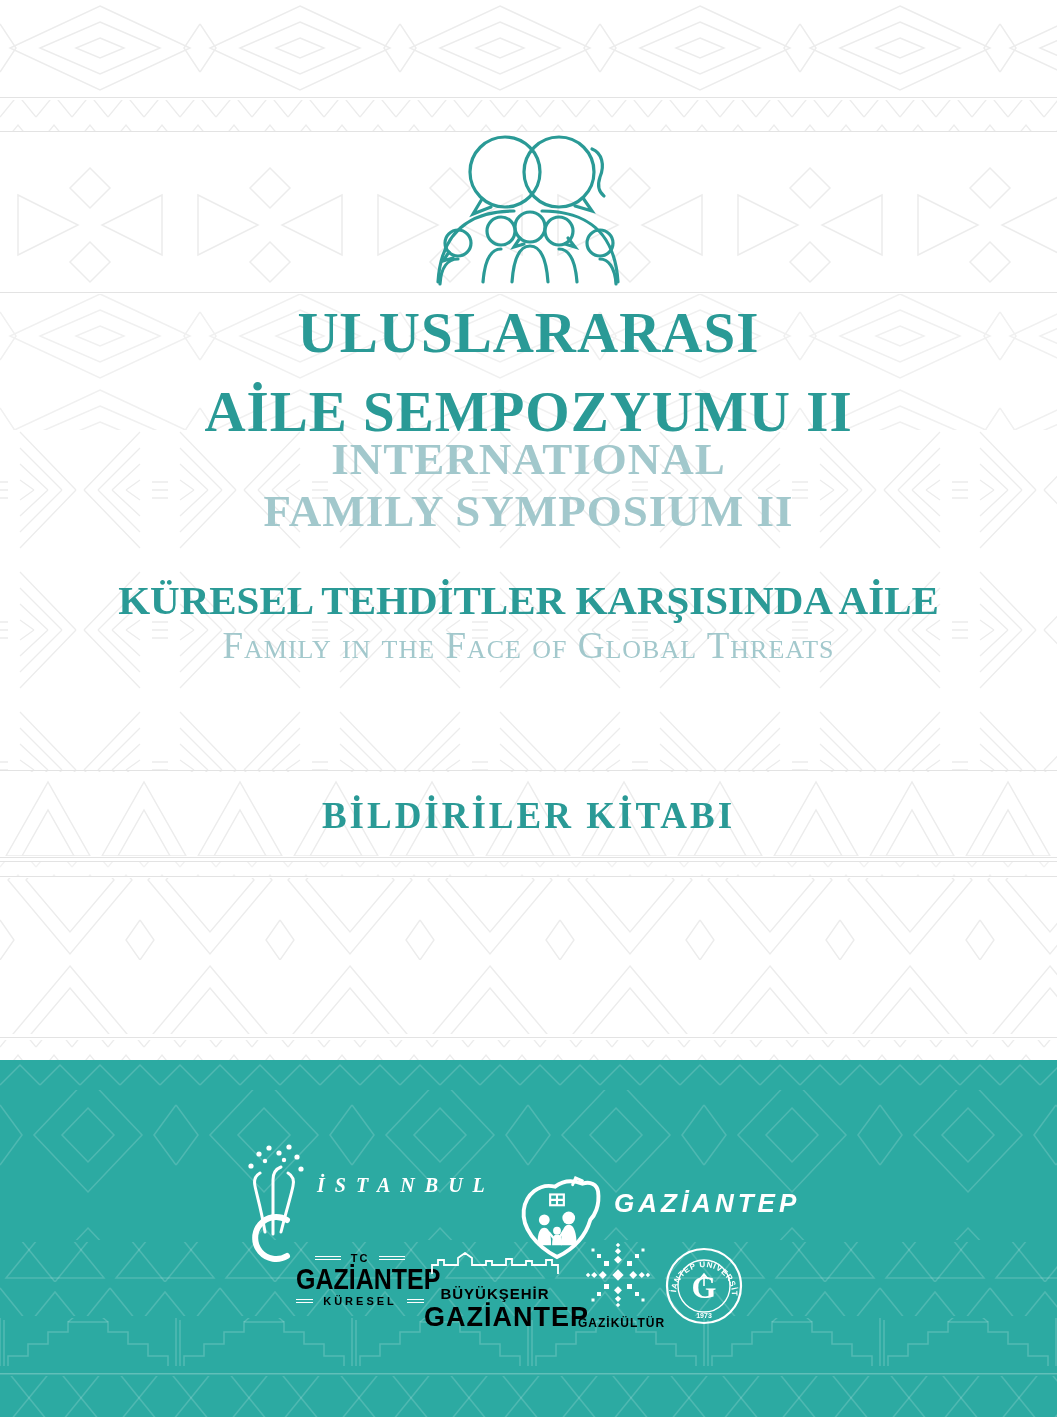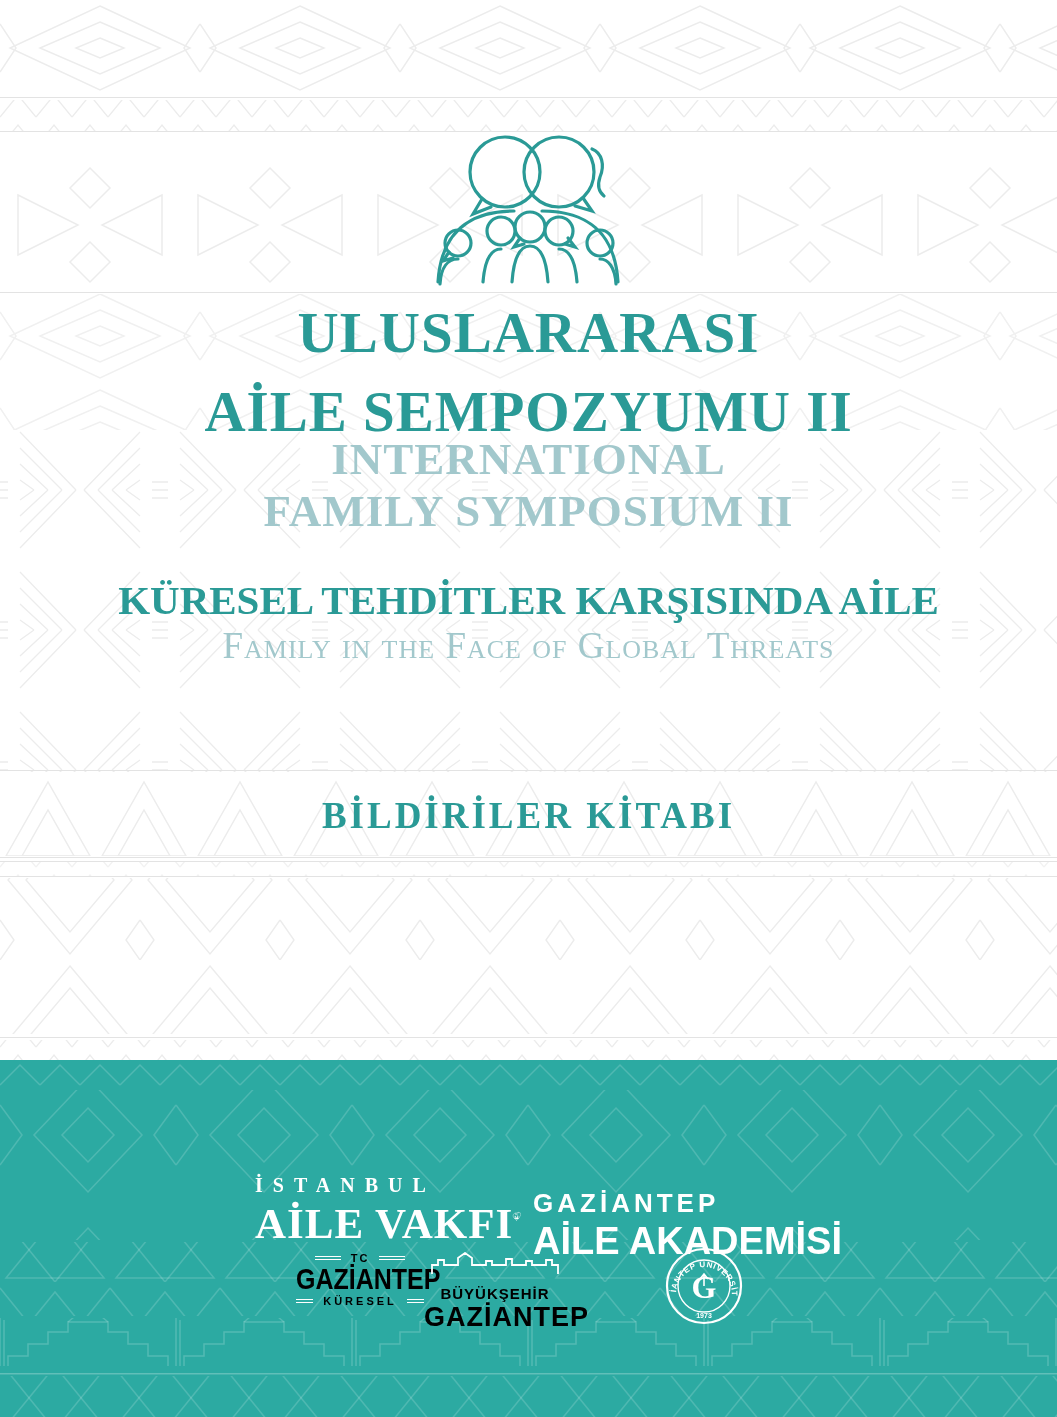--- a/index.html
+++ b/index.html
@@ -6,21 +6,21 @@
   body{width:1057px;height:1417px;background:#ffffff;font-family:"Liberation Serif", serif;}
   .cover{position:relative;width:1057px;height:1417px;overflow:hidden;background:#ffffff;}
   .bg{position:absolute;left:0;top:0;}
   .center-text{position:absolute;left:0;width:1057px;text-align:center;margin:0;}
   .title-tr{font-size:57px;font-weight:bold;color:#2a9a96;letter-spacing:1px;line-height:1.0;}
   .title-en{font-size:45px;font-weight:bold;color:#a2c8cc;letter-spacing:1px;line-height:1.0;}
   .theme-tr{font-size:41px;font-weight:bold;color:#2a9a96;letter-spacing:0px;line-height:1.0;}
   .theme-en{font-size:37px;font-weight:normal;color:#a2c8cc;font-variant:small-caps;letter-spacing:1px;line-height:1.0;}
   .book-label{font-size:37px;font-weight:bold;color:#2a9a96;letter-spacing:3px;line-height:1.0;}
   .icon-wrap{position:absolute;left:428px;top:130px;width:200px;height:158px;}
-  .footer{position:absolute;left:0;top:1060px;width:942px;height:357px;background:#2caaa2;}
+  .footer{position:absolute;left:0;top:1060px;width:942px;height:357px;background:#2caaa2;font-style:italic;}
   .footer *{color:#ffffff;}
   .logo{position:absolute;}
   .iav{left:243px;top:84px;width:270px;height:124px;display:flex;}
   .iav-text{margin-left:12px;padding-top:30px;}
   .iav-city{font-family:"Liberation Serif", serif;font-size:20px;letter-spacing:10px;font-weight:bold;white-space:nowrap;}
   .iav-name{font-family:"Liberation Serif", serif;font-size:43px;font-weight:bold;letter-spacing:1px;margin-top:2px;white-space:nowrap;}
   .gaa{left:512px;top:112px;width:330px;height:96px;display:flex;}
   .gaa-text{margin-left:12px;padding-top:16px;font-family:"Liberation Sans", sans-serif;}
   .gaa-city{font-size:26px;font-weight:bold;letter-spacing:4px;white-space:nowrap;}
   .gaa-name{font-size:38px;font-weight:bold;letter-spacing:0px;margin-top:1px;white-space:nowrap;}
@@ -196,21 +196,20 @@
             <circle cx="36" cy="9" r="2.6"></circle>
           <circle cx="46" cy="3" r="2.6"></circle>
             <circle cx="54" cy="13" r="2.6"></circle>
           <circle cx="58" cy="25" r="2.6"></circle>
             <circle cx="22" cy="17" r="2.2"></circle>
           <circle cx="41" cy="16" r="2.2"></circle>
         </g>
       </svg>
       <div class="iav-text">
         <div class="iav-city" data-name="iav-city-label">İSTANBUL</div>
-        <div class="iav-name" data-name="iav-name-label">AİLE VAKFI</div>
       </div>
     </div>
 
     <div class="logo gaa" data-name="gaziantep-aile-akademisi-logo">
       <svg width="90" height="88" viewBox="0 0 92 88" data-name="family-house-icon">
         <g stroke="#ffffff" fill="none" stroke-linecap="round">
           <path d="M46,86 C24,74 10,56 12,38 C14,22 28,10 44,14 C52,8 62,7 72,11 C80,8 87,12 88,19 C90,34 84,44 80,48 C76,62 66,76 46,86 Z" stroke-width="4"></path>
           <path d="M62,12 l3,-7 l7,3" stroke-width="3"></path>
         </g>
         <g stroke="#ffffff" stroke-width="2.2" fill="none">
@@ -224,21 +223,20 @@
           <path d="M50,74 C50,58 54,53 58,53 C62,53 66,58 66,74 Z"></path>
           <circle cx="46" cy="59" r="4"></circle>
           <path d="M41,74 C41,65 43,63 46,63 C49,63 51,65 51,74 Z"></path>
         </g>
         <g stroke="#ffffff" stroke-width="2.4" stroke-linecap="round">
           <path d="M38,61 L42,66 M53,59 L49,65"></path>
         </g>
       </svg>
       <div class="gaa-text">
         <div class="gaa-city" data-name="gaa-city-label">GAZİANTEP</div>
-        <div class="gaa-name" data-name="gaa-name-label">AİLE AKADEMİSİ</div>
       </div>
     </div>
   </div>
 
   <div class="logo valilik" data-name="gaziantep-valiligi-logo">
     <div class="val-row">
       <span class="val-dash" data-name="decorative-rule"></span>
       <span class="val-tc" data-name="valilik-tc-label">TC</span>
       <span class="val-dash" data-name="decorative-rule"></span>
     </div>
@@ -251,20 +249,44 @@
   </div>
 
   <div class="logo buyuksehir" data-name="buyuksehir-gaziantep-logo">
     <svg width="134" height="22" viewBox="0 0 134 22" data-name="castle-silhouette-icon">
       <path d="M4,22 L4,13 L10,13 L10,8 L16,8 L16,13 L30,13 L30,6 L37,1 L44,6 L44,13 L58,13 L58,9 L64,9 L64,13 L78,13 L78,7 L84,7 L84,13 L98,13 L98,9 L104,9 L104,13 L118,13 L118,8 L124,8 L124,13 L130,13 L130,22" fill="none" stroke="#ffffff" stroke-width="1.8"></path>
     </svg>
     <div class="bsb-l1" data-name="buyuksehir-label">BÜYÜKŞEHİR</div>
     <div class="bsb-l2" data-name="buyuksehir-city-label">GAZİANTEP</div>
   </div>
 
+  <div class="logo gazikultur" data-name="gazikultur-logo">
+    <svg width="64" height="64" viewBox="0 0 64 64" data-name="kilim-snowflake-icon">
+      <g fill="#ffffff">
+        <rect x="28" y="28" width="8" height="8" transform="rotate(45 32 32)"></rect>
+        <g id="armA">
+          <rect x="29.2" y="14" width="5.6" height="5.6" transform="rotate(45 32 16.8)"></rect>
+          <rect x="29.8" y="6" width="4.4" height="4.4" transform="rotate(45 32 8.2)"></rect>
+          <rect x="30.4" y="0.5" width="3.2" height="3.2" transform="rotate(45 32 2.1)"></rect>
+        </g>
+        <use href="#armA" transform="rotate(90 32 32)"></use>
+        <use href="#armA" transform="rotate(180 32 32)"></use>
+        <use href="#armA" transform="rotate(270 32 32)"></use>
+        <g id="armB">
+          <rect x="18" y="18" width="5" height="5"></rect>
+          <rect x="11" y="11" width="4" height="4"></rect>
+          <rect x="5.5" y="5.5" width="3" height="3"></rect>
+        </g>
+        <use href="#armB" transform="rotate(90 32 32)"></use>
+        <use href="#armB" transform="rotate(180 32 32)"></use>
+        <use href="#armB" transform="rotate(270 32 32)"></use>
+      </g>
+    </svg>
+    <div class="gzk-label" data-name="gazikultur-label">GAZİKÜLTÜR</div>
+  </div>
 
   <div class="logo seal" data-name="gaziantep-universitesi-logo">
     <svg width="80" height="80" viewBox="0 0 80 80" data-name="university-seal-icon">
       <defs>
         <path id="sealArc" d="M12,49 A28,28 0 1 1 68,49" fill="none"></path>
       </defs>
       <circle cx="40" cy="40" r="37" fill="none" stroke="#ffffff" stroke-width="2.2"></circle>
       <circle cx="40" cy="40" r="26" fill="none" stroke="#ffffff" stroke-width="1.4"></circle>
       <text font-family="Liberation Sans, sans-serif" font-size="8" font-weight="bold" fill="#ffffff" letter-spacing="0.8">
         <textPath href="#sealArc" startOffset="50%" text-anchor="middle" data-name="seal-ring-text">GAZİANTEP ÜNİVERSİTESİ</textPath>

